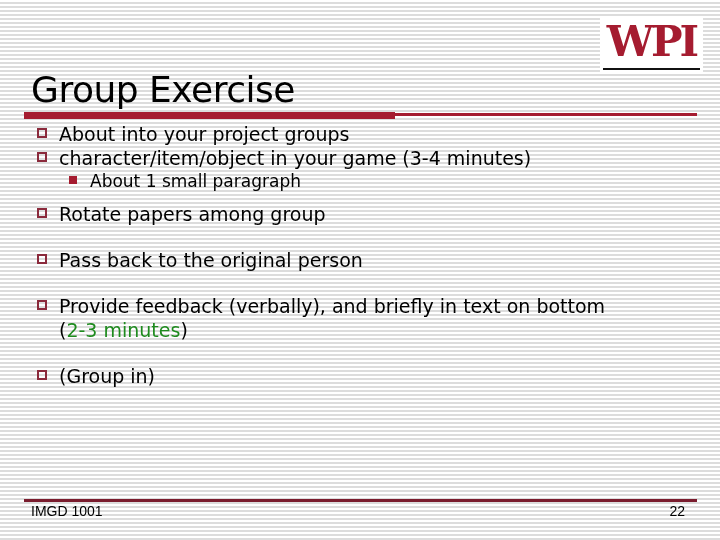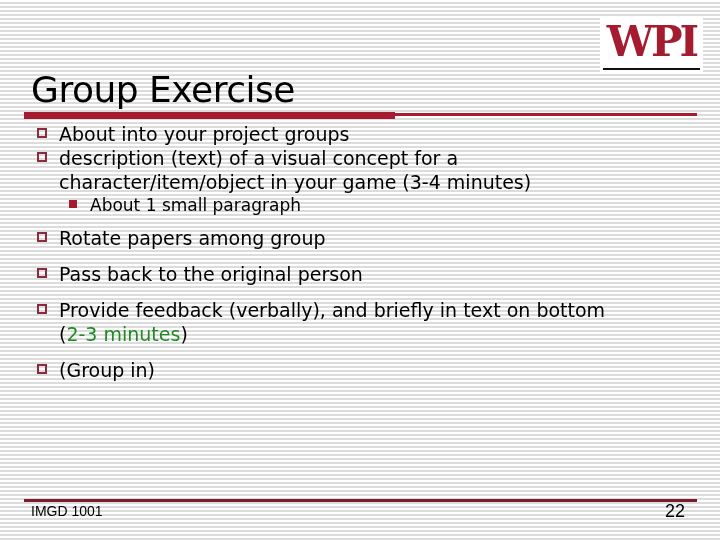--- a/index.html
+++ b/index.html
@@ -35,36 +35,36 @@
   .content {
     position: absolute; left: 35px; top: 122px; width: 660px;
     font-size: 19px;
   }
   .item { position: relative; padding-left: 24px; line-height: 24px; }
   .item .box {
     position: absolute; left: 2px; top: 6px; width: 10px; height: 10px;
     border: 2px solid; box-sizing: border-box;
   }
   .item .line { display: block; white-space: nowrap; }
-  .item.gap-after { margin-bottom: 12px; }
+  .item.gap-after { margin-bottom: 22px; }
   .sub { position: relative; padding-left: 55px; line-height: 22px; font-size: 17px; margin-bottom: 10px; }
   .sub .sq {
     position: absolute; left: 34px; top: 6px; width: 8px; height: 8px;
   }
   .green { color: #1e8b1e; }
   em { font-style: italic; }
   .footer-rule {
     position: absolute; left: 24px; top: 499px; width: 673px; height: 3px;
   }
   .footer-left {
     position: absolute; left: 31px; top: 502px; font-size: 14px; line-height: 18px;
     font-family: "Liberation Sans", sans-serif;
   }
   .footer-right {
-    position: absolute; right: 35px; top: 502px; font-size: 18px; line-height: 18px;
+    position: absolute; right: 35px; top: 502px; font-size: 14px; line-height: 18px;
     font-family: "Liberation Sans", sans-serif;
   }
 </style>
 </head>
 <body>
 
 <div class="logo">
   <div class="logo-text" style="color: rgb(165, 28, 48);">WPI</div>
   <div class="logo-rule"></div>
 </div>
@@ -75,21 +75,20 @@
 
 <div class="content">
 
   <div class="item">
     <span class="box" style="border-color: rgb(139, 42, 60);"></span>
     <span class="line"><span>About into your project groups</span></span>
   </div>
 
   <div class="item">
     <span class="box" style="border-color: rgb(139, 42, 60);"></span>
-    <span class="line"><span>description (text) of a visual concept for a</span></span>
     <span class="line"><span>character/item/object in your game (3-4 minutes)</span></span>
   </div>
   <div class="sub">
     <span class="sq" style="background: rgb(165, 28, 48);"></span>
     <span>About 1 small paragraph</span>
   </div>
 
   <div class="item gap-after">
     <span class="box" style="border-color: rgb(139, 42, 60);"></span>
     <span class="line"><span>Rotate papers among group</span></span>

